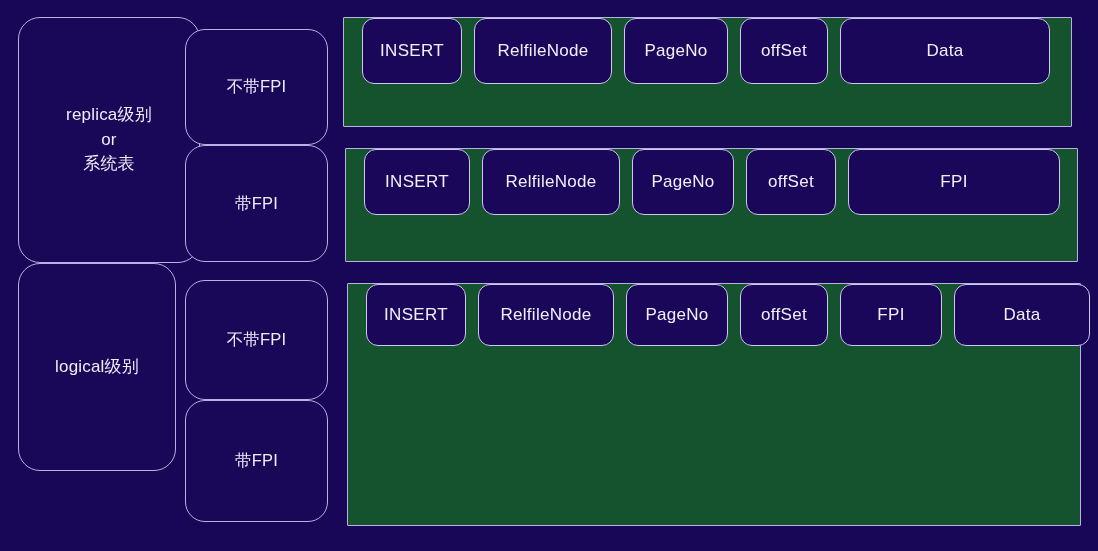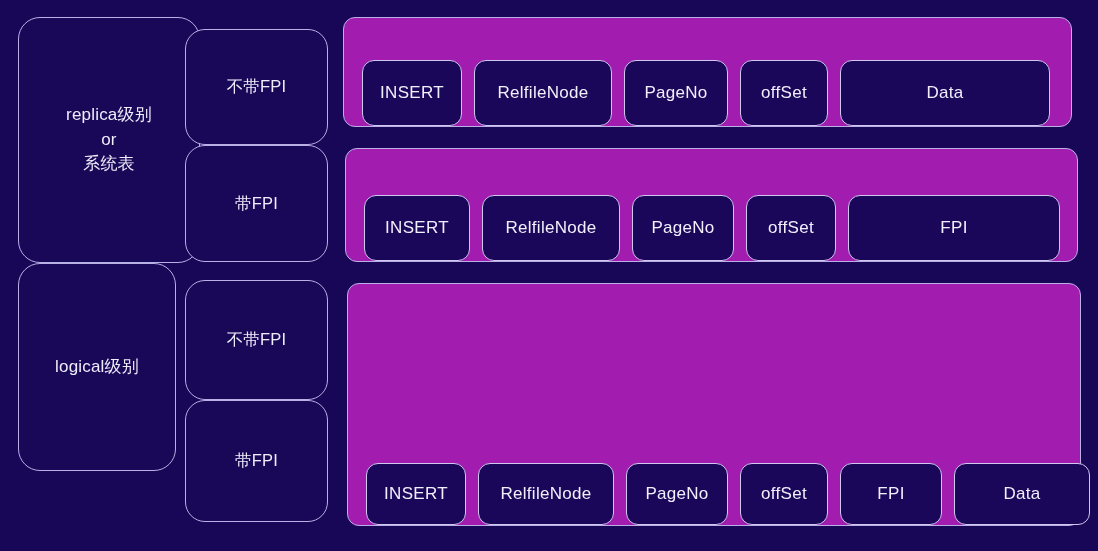--- a/index.html
+++ b/index.html
@@ -41,24 +41,24 @@
     color: #efecfb;
     white-space: pre-line;
   }
   .card.small { border-radius: 20px; font-size: 16.5px; text-align: right; }
 
   
   .record {
     position: absolute;
     box-sizing: border-box;
     border: 1.5px solid #b9b0e6;
-    border-radius: 12px;
-    background: #a21caf;
+    border-radius: 1px;
+    background: #14532d;
     display: flex;
-    align-items: flex-end;
+    align-items: flex-start;
   }
   .record-inner {
     display: flex;
     align-items: center;
     gap: 12px;
     padding-left: 18px;
   }
 
   
   .field {

